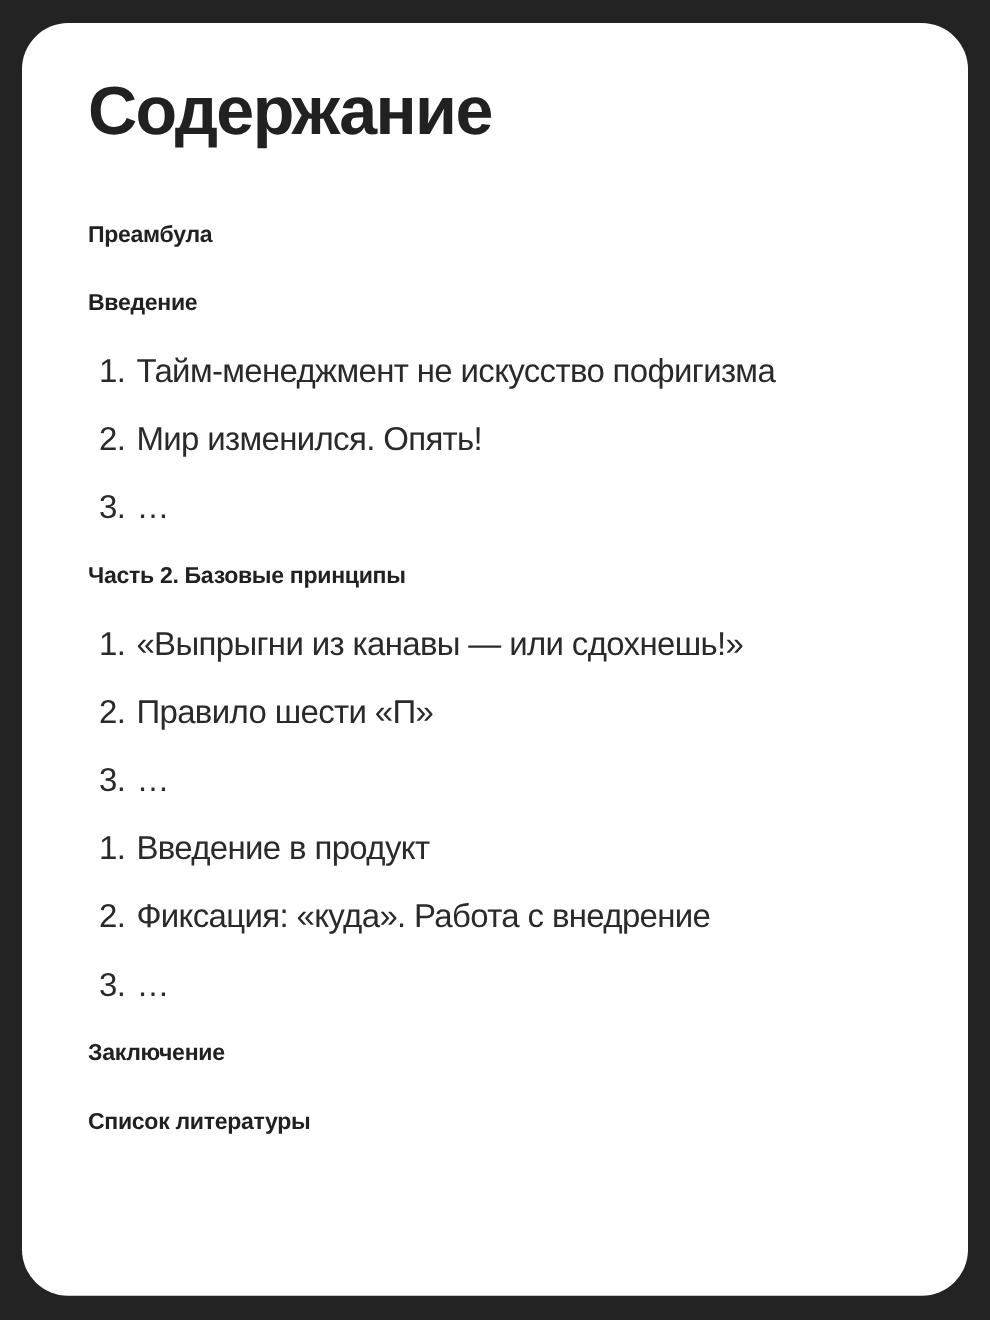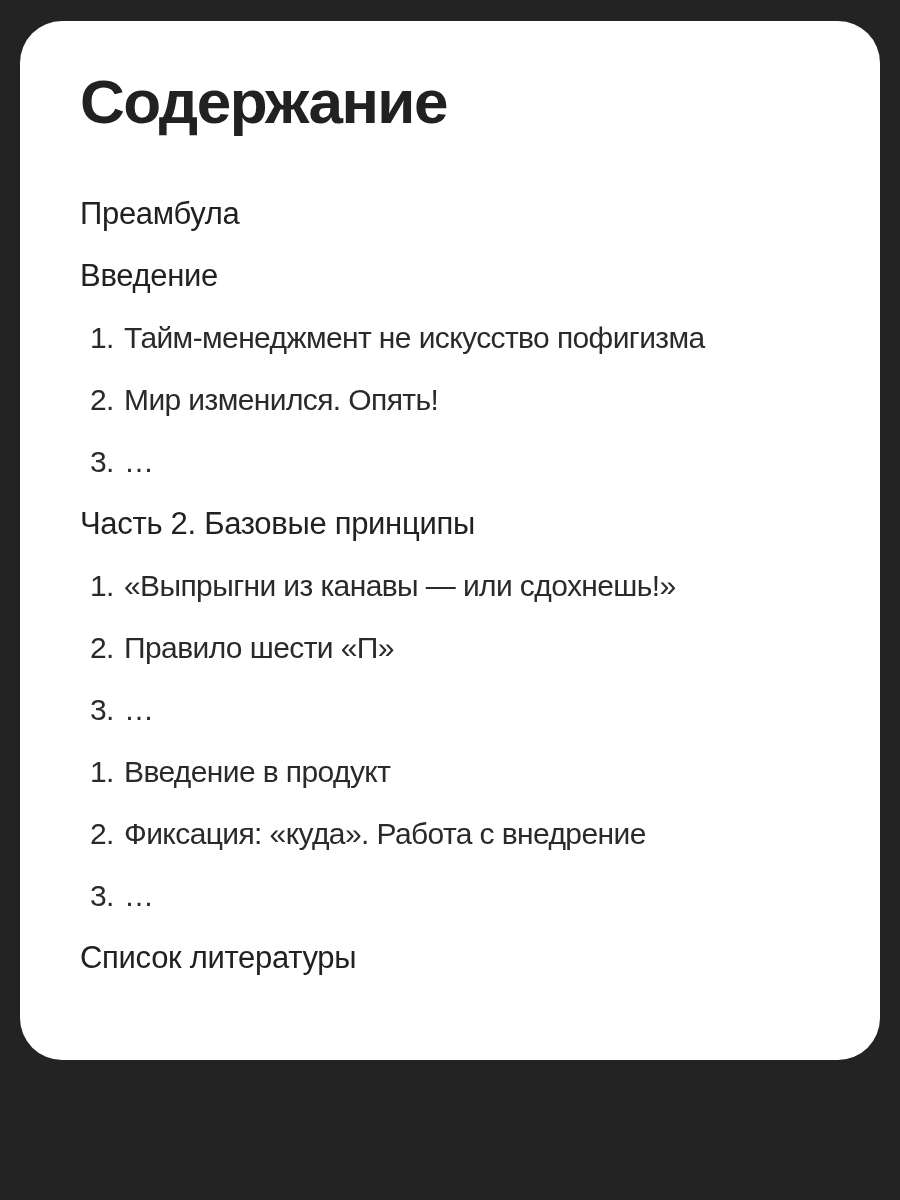--- a/index.html
+++ b/index.html
@@ -13,41 +13,41 @@
     font-family: "Liberation Sans", sans-serif;
     color: #1f1f1f;
     position: relative;
     overflow: hidden;
   }
   .card {
     position: absolute;
     left: 20px;
     top: 21px;
     width: 860px;
-    height: 1039px;
+    height: 1157px;
     background: #ffffff;
     border-radius: 42px;
     box-sizing: border-box;
     padding: 50px 60px 0 60px;
   }
   .page-title {
     font-size: 62px;
     line-height: 62px;
     font-weight: bold;
     letter-spacing: -1.5px;
     margin: 0 0 62px 0;
     color: #212121;
   }
   .entry {
     margin: 0 0 24px 0;
   }
   .toc-header {
-    font-size: 31px;
+    font-size: 21px;
     line-height: 38px;
-    font-weight: normal;
+    font-weight: bold;
     letter-spacing: -0.3px;
     color: #212121;
     max-width: 720px;
   }
   .toc-item {
     display: flex;
     align-items: flex-start;
     font-size: 30px;
     line-height: 38px;
     font-weight: normal;
@@ -117,16 +117,17 @@
   <div class="entry toc-item">
     <span class="num">2.</span>
     <span class="txt">Фиксация: «куда». Работа с внедрение</span>
   </div>
 
   <div class="entry toc-item">
     <span class="num">3.</span>
     <span class="txt">…</span>
   </div>
 
+  <div class="entry toc-header">Заключение</div>
 
   <div class="entry toc-header">Список литературы</div>
 
 </div>
 
 </body></html>

